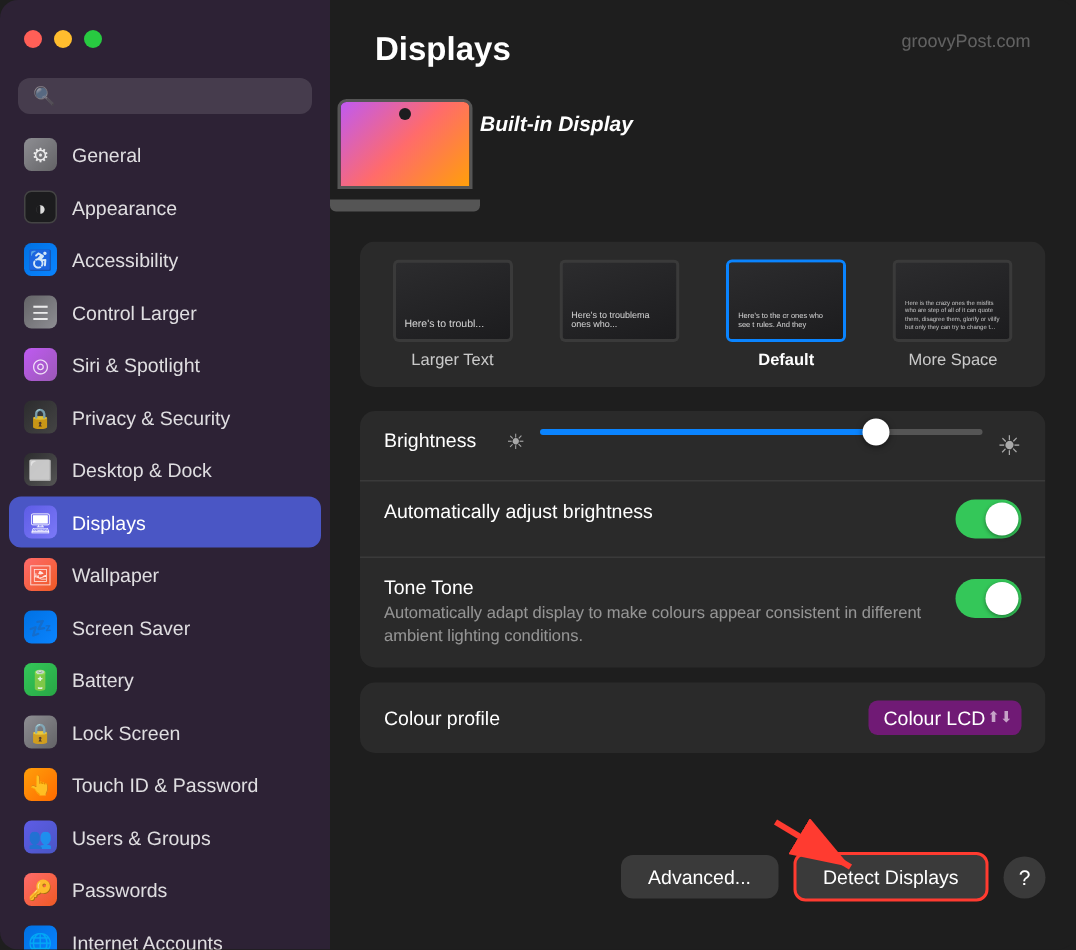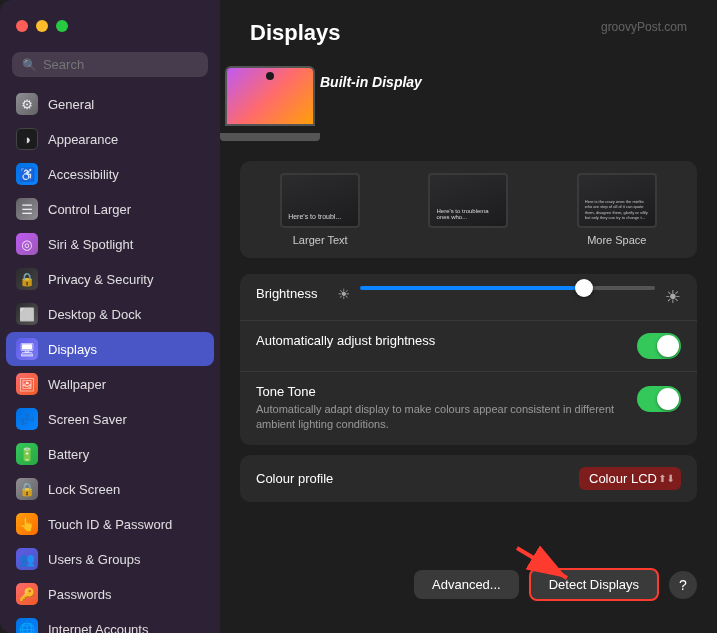--- a/index.html
+++ b/index.html
@@ -299,21 +299,21 @@
 
     
     .colour-profile-row {
       display: flex;
       align-items: center;
       justify-content: space-between;
       padding: 12px 16px;
     }
     .colour-label { color: white; font-size: 13px; text-align: right; }
     .colour-dropdown {
-      background: #7f1d1d;
+      background: #701a75;
       border: none;
       color: white;
       font-size: 13px;
       padding: 4px 24px 4px 10px;
       border-radius: 6px;
       appearance: none;
       cursor: pointer;
       position: relative;
     }
     .dropdown-wrapper {
@@ -376,21 +376,20 @@
 
 <div class="sidebar">
   <div class="titlebar">
     <span class="traffic-light tl-red"></span>
     <span class="traffic-light tl-yellow"></span>
     <span class="traffic-light tl-green"></span>
   </div>
 
   <div class="search-bar">
     <span class="search-icon-svg">🔍</span>
-    <input class="search-input" type="text" placeholder="Search" style="">
   </div>
 
   <div class="sidebar-list" id="sidebar-list">
   <div class="sidebar-item">
       <span class="item-icon icon-general">⚙</span>
       <span>General</span>
     </div>
       <div class="sidebar-item">
       <span class="item-icon icon-appearance">◑</span>
       <span>Appearance</span>
@@ -481,20 +480,28 @@
         </div>
         <span class="res-label">Larger Text</span>
       </div>
       <div class="resolution-option">
         <div class="res-preview">
           <div class="res-preview-inner">
             <div style="color:rgba(255,255,255,0.8);font-size:6px;padding:2px;">Here's to troublema ones who...</div>
           </div>
         </div>
         <span class="res-label"></span>
+      </div>
+      <div class="resolution-option">
+        <div class="res-preview active-res">
+          <div class="res-preview-inner">
+            <div style="color:rgba(255,255,255,0.8);font-size:5px;padding:2px;">Here's to the cr ones who see t rules. And they</div>
+          </div>
+        </div>
+        <span class="res-label bold">Default</span>
       </div>
       <div class="resolution-option">
         <div class="res-preview">
           <div class="res-preview-inner">
             <div style="color:rgba(255,255,255,0.7);font-size:4px;padding:2px;line-height:1.3;">Here is the crazy ones the misfits who are step of all of it can quote them, disagree them, glorify or vilify but only they can try to change t...</div>
           </div>
         </div>
         <span class="res-label">More Space</span>
       </div>
     </div>

